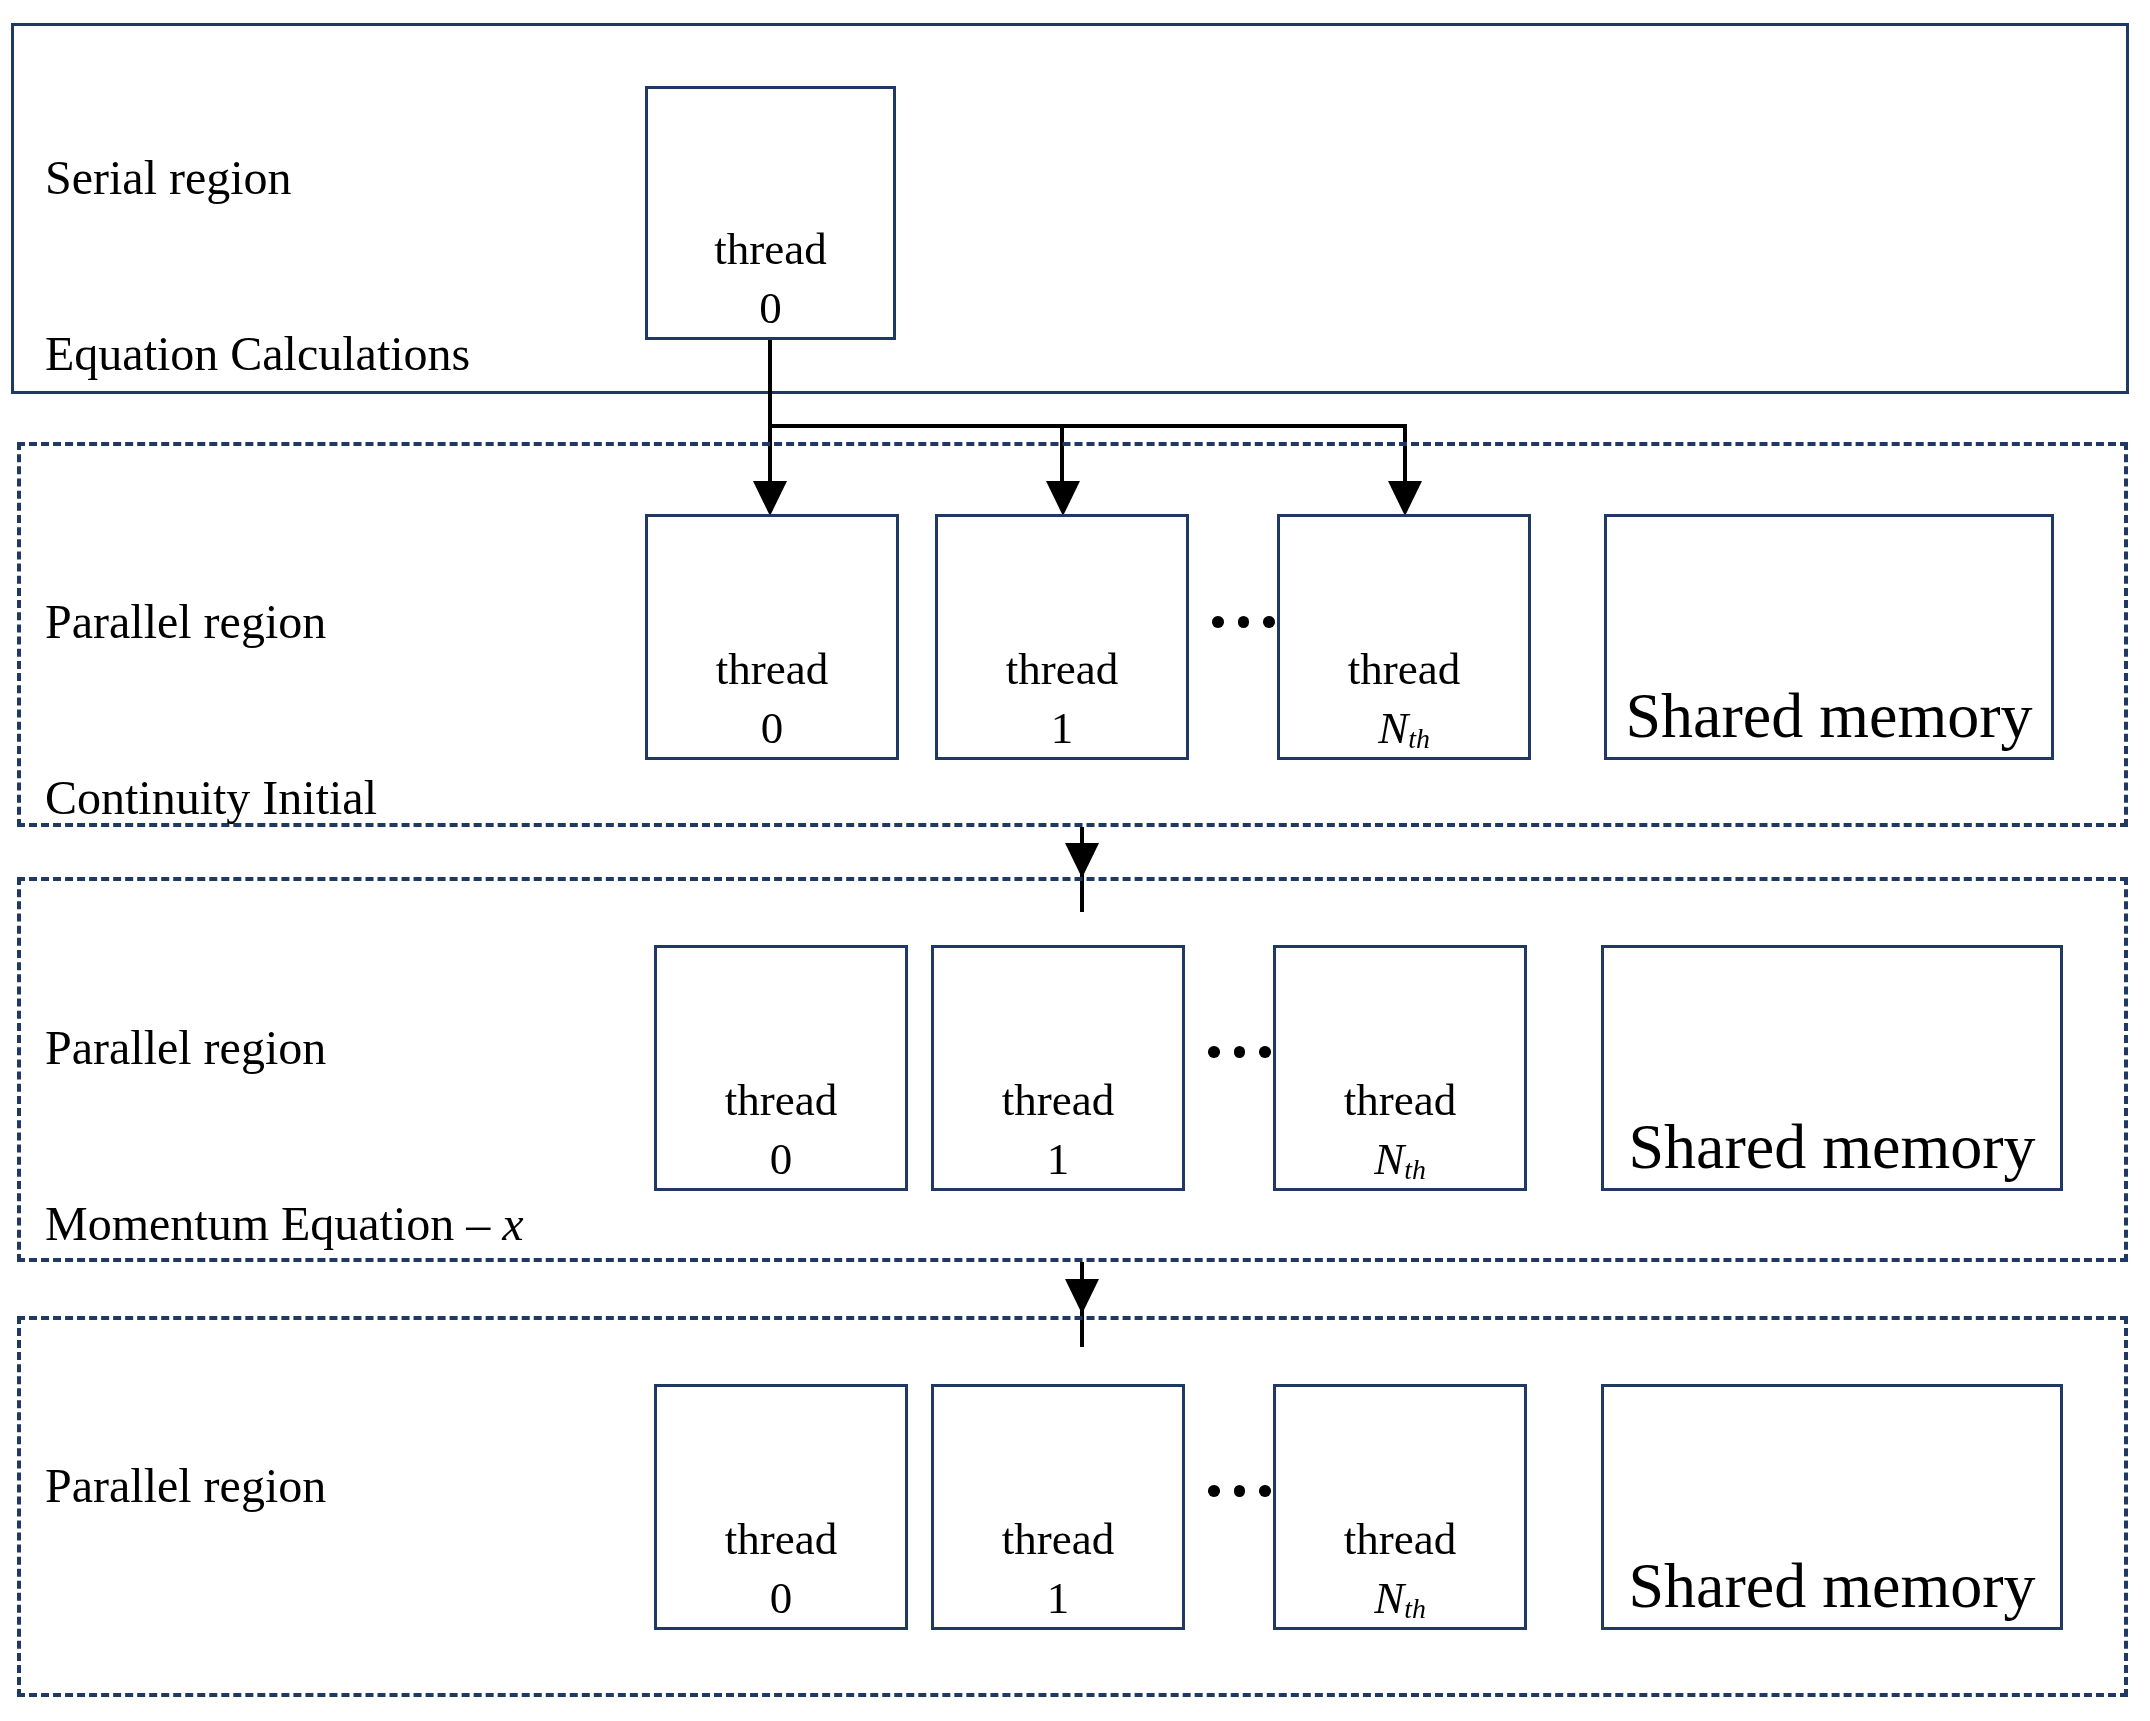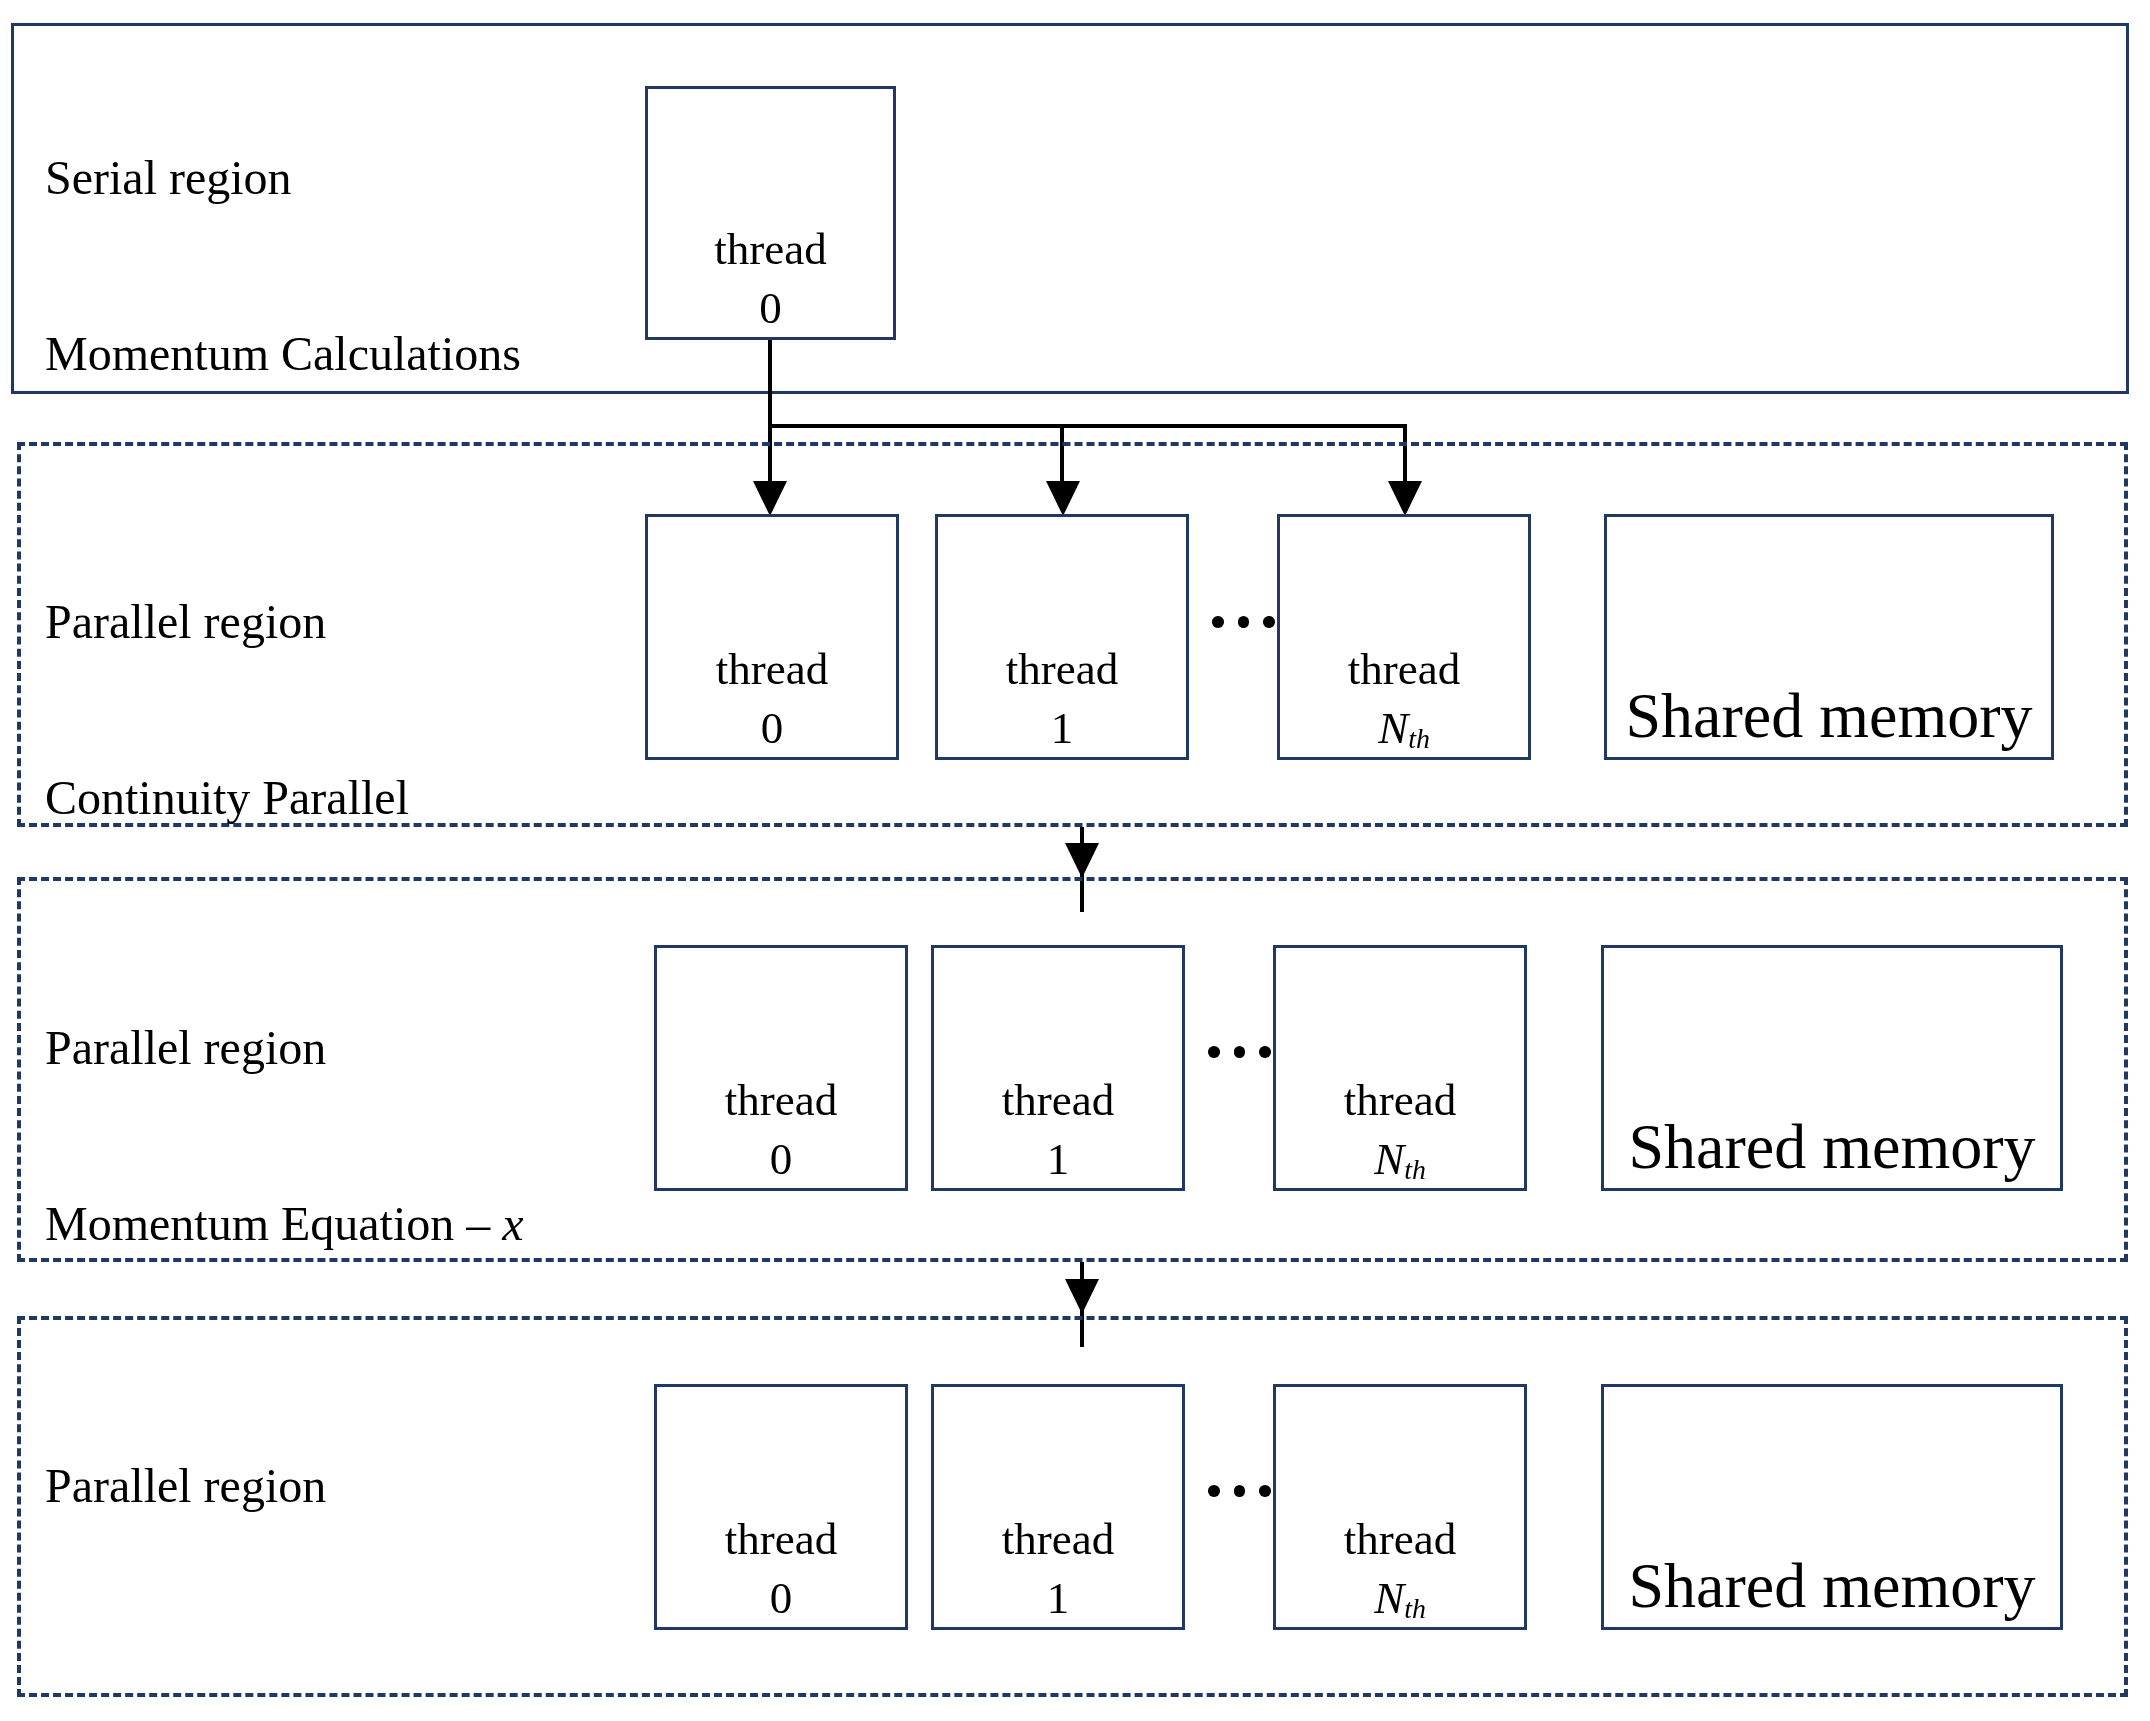--- a/index.html
+++ b/index.html
@@ -109,21 +109,21 @@
 </style>
 </head>
 <body>
 
 <div id="canvas">
 
   <div class="region region-solid" style="left:10.8px; top:23px; width:2118px; height:371px;"></div>
 
   <div class="region-label" style="left:45px; top:32px;">
     <div>Serial region</div>
-    <div>Momentum Calculations</div>
+    <div>Equation Calculations</div>
   </div>
 
   <div class="node-box" style="left:645px; top:86px; width:251px; height:254px;">
     <span>thread</span>
     <span class="line2">0</span>
   </div>
 
   <div class="vline" style="left:768px; top:340px; height:88px;"></div>
 
   <div class="hline" style="left:768px; top:424px; width:639px;"></div>
@@ -134,21 +134,21 @@
   <div class="vline" style="left:1060px; top:424px; height:85px;"></div>
   <div class="arrowhead" style="left:1046px; top:481px;"></div>
 
   <div class="vline" style="left:1403px; top:424px; height:85px;"></div>
   <div class="arrowhead" style="left:1388px; top:481px;"></div>
 
   <div class="region region-dashed" style="left:17px; top:442px; width:2111px; height:385px;"></div>
 
   <div class="region-label" style="left:45px; top:476px;">
     <div>Parallel region</div>
-    <div>Continuity Parallel</div>
+    <div>Continuity Initial</div>
   </div>
 
   <div class="node-box" style="left:645px; top:514px; width:254px; height:246px;">
     <span>thread</span>
     <span class="line2">0</span>
   </div>
 
   <div class="node-box" style="left:935px; top:514px; width:254px; height:246px;">
     <span>thread</span>
     <span class="line2">1</span>

